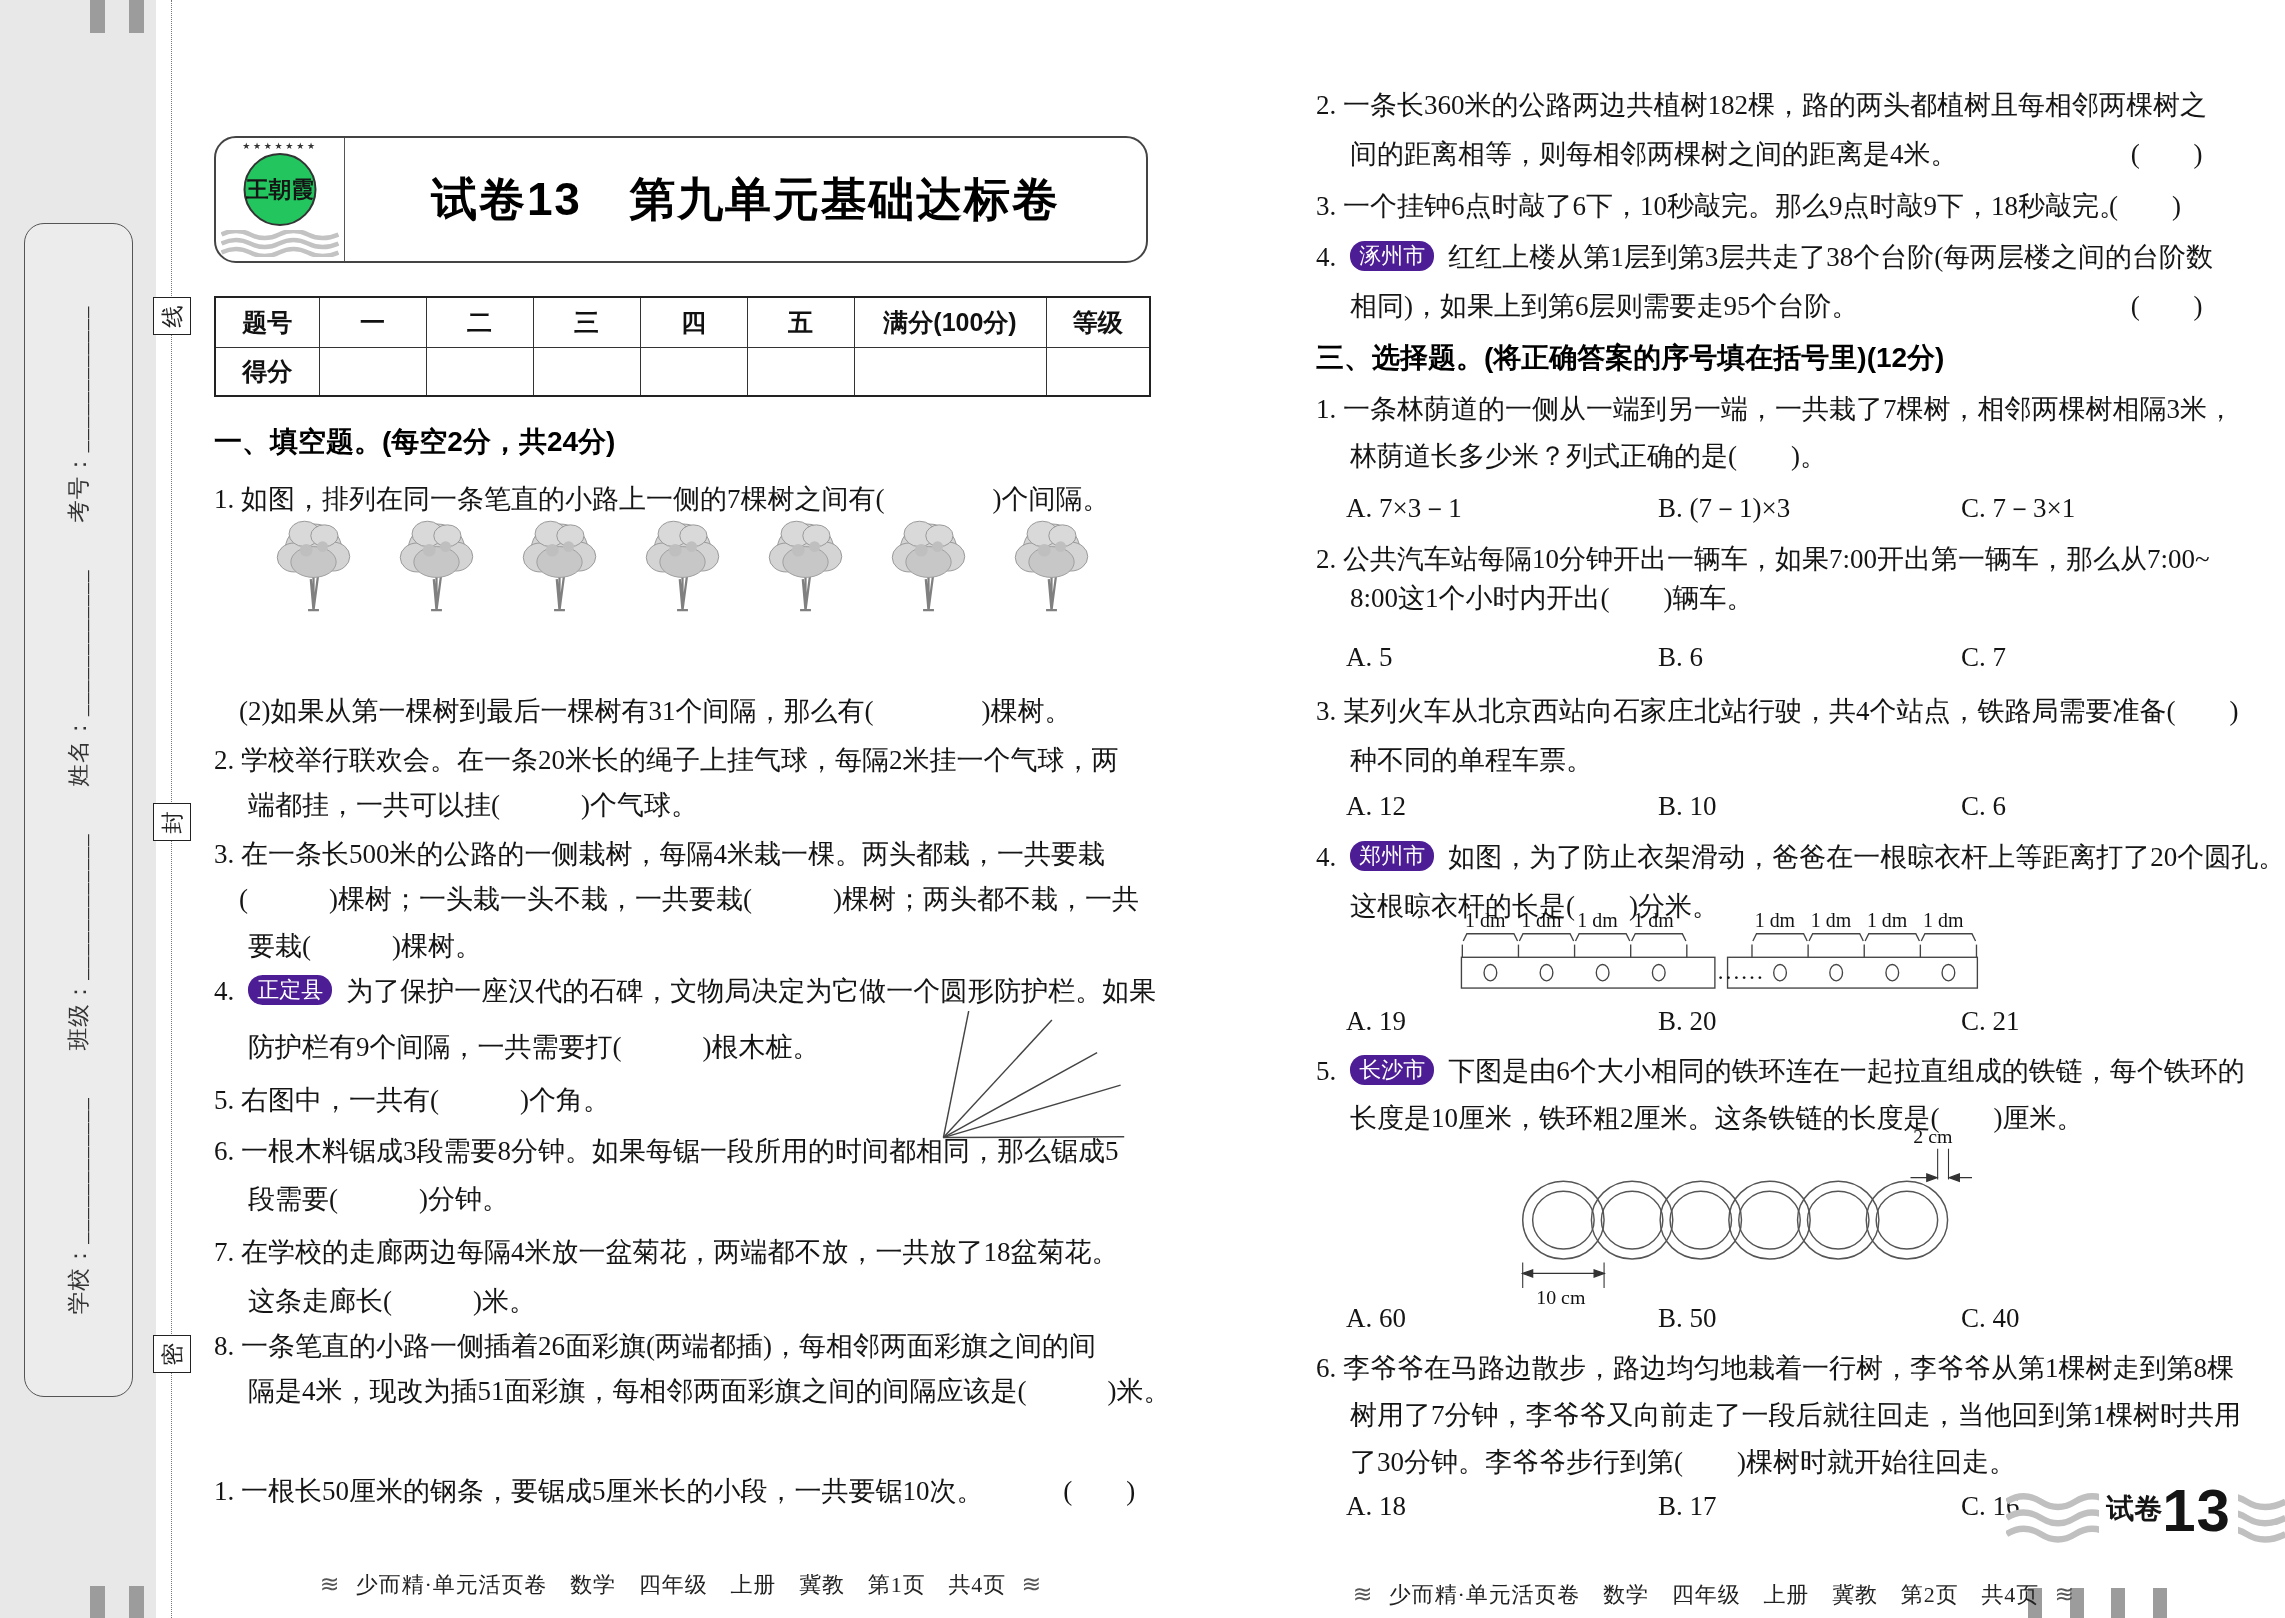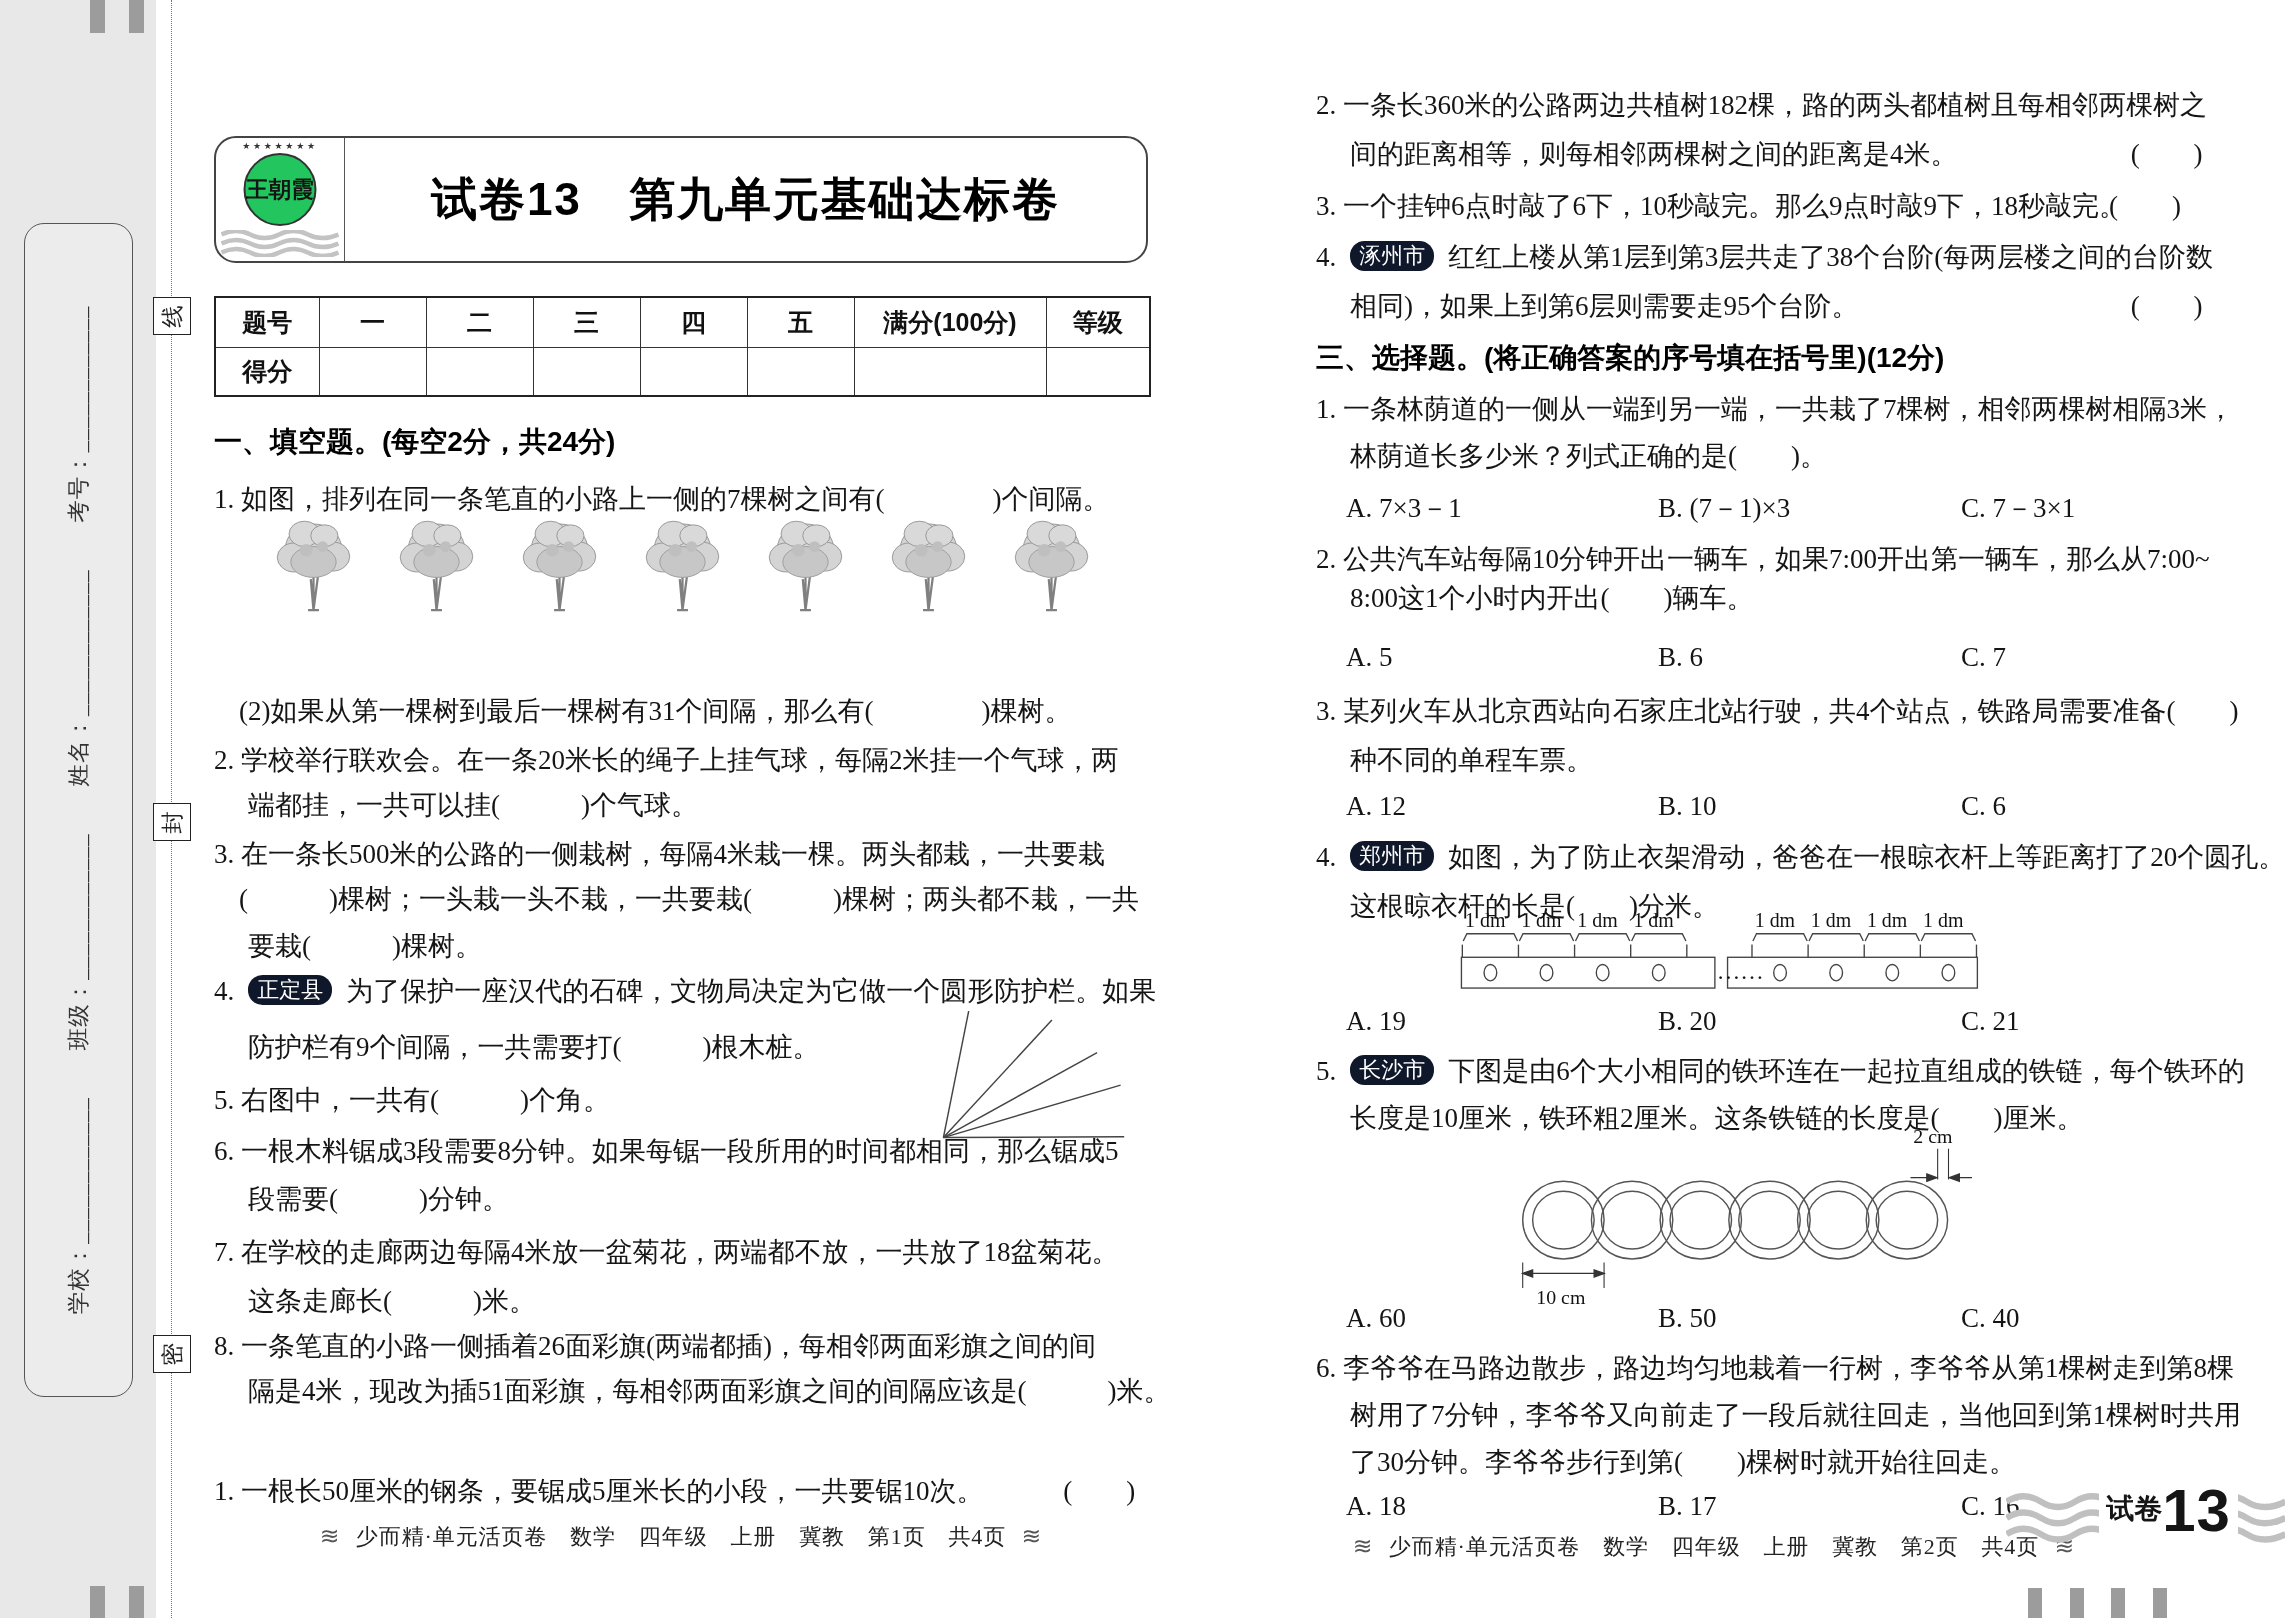--- a/index.html
+++ b/index.html
@@ -37,27 +37,27 @@
   
   .pagecol{position:absolute;top:0;height:1618px;}
   #p1{left:214px;width:934px;}
   #p2{left:1316px;width:915px;}
   .ln{position:absolute;left:0;font-size:27px;white-space:nowrap;line-height:36px;}
   .ind{left:34px;}
   .ind2{left:25px;}
   .sec{font-family:"Liberation Sans",sans-serif;font-weight:bold;font-size:28px;color:#000;}
   .pr{position:absolute;right:12.7px;}
   .pr2{position:absolute;right:50px;}
-  .badge{display:inline-block;background:#0f172a;color:#fff;font-family:"Liberation Sans",sans-serif;
+  .badge{display:inline-block;background:#4c1d95;color:#fff;font-family:"Liberation Sans",sans-serif;
          font-size:22px;line-height:27px;border-radius:14.5px;padding:1.8px 9px;margin:0 7.2px;vertical-align:2.7px;}
   .opts{position:absolute;left:0;width:100%;height:36px;font-size:27px;}
   .opts span{position:absolute;white-space:nowrap;}
   .oA{left:30px;} .oB{left:342px;} .oC{left:645px;}
   .figure{position:absolute;}
-  .footer{position:absolute;width:100%;text-align:center;font-size:22px;color:#222;letter-spacing:0.9px;}
+  .footer{position:absolute;width:100%;text-align:center;font-size:22px;color:#222;letter-spacing:0.9px;margin-top:48px;}
   .footer .wv{color:#555;font-size:23.5px;margin:0 9px;}
   
   .corner-waves{position:absolute;left:2006px;top:1489px;}
   .corner-label{position:absolute;left:2099px;top:1476px;background:#fff;padding:0 7.2px;z-index:2;
                 font-family:"Liberation Sans",sans-serif;font-weight:bold;white-space:nowrap;}
   .corner-label .small{font-size:28px;vertical-align:12.7px;}
   .corner-label .big{font-size:60px;letter-spacing:0.9px;}
   .svgt{font-family:"Liberation Serif",serif;font-size:22px;fill:#111;}
 </style>
 </head>

